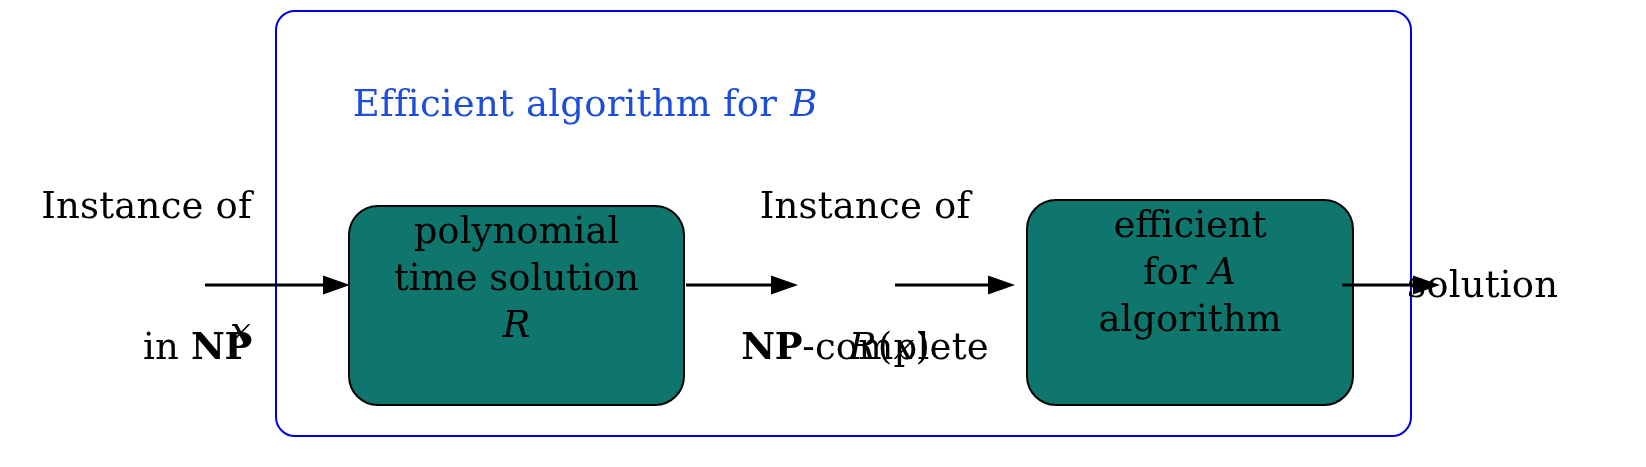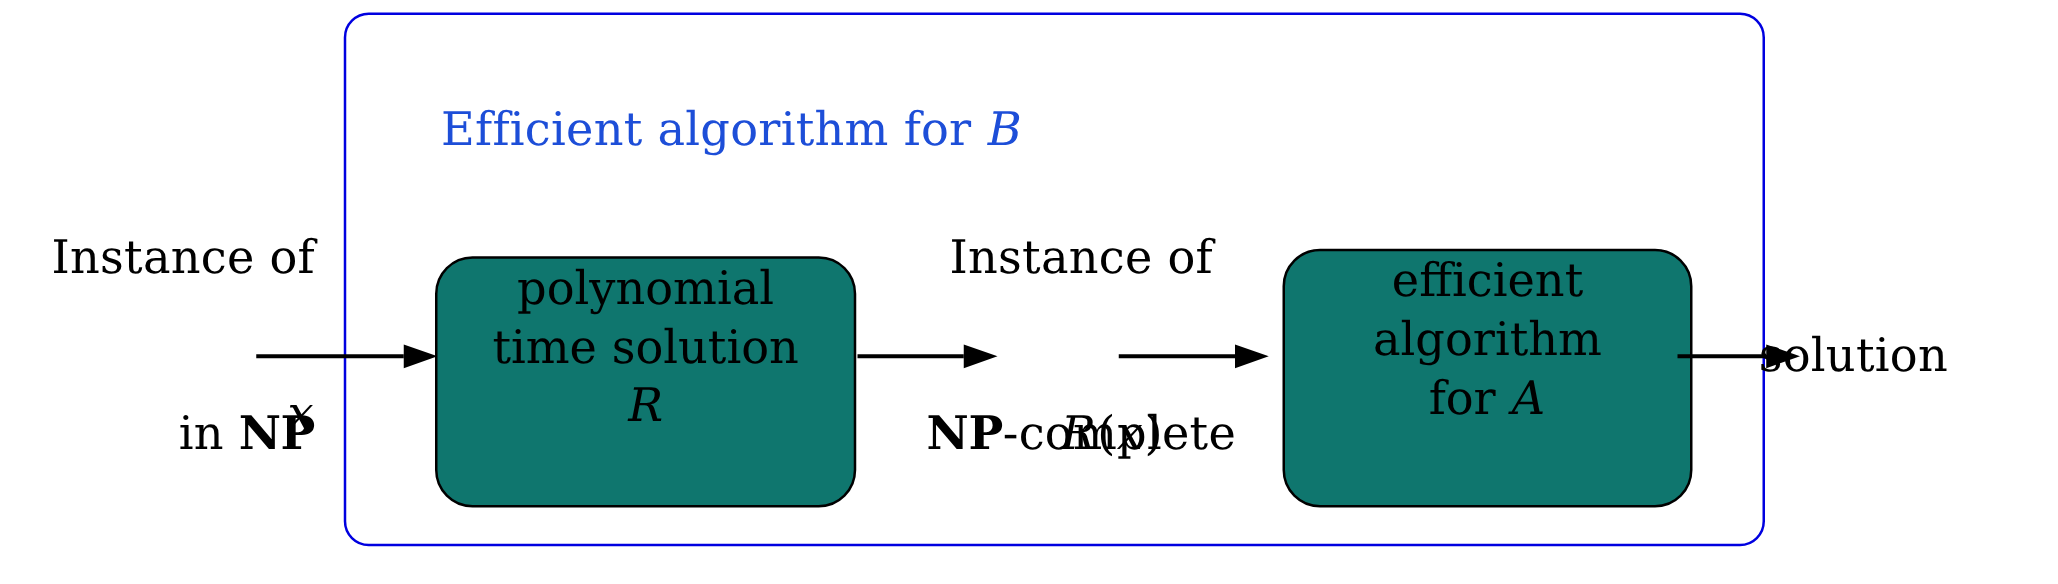--- a/index.html
+++ b/index.html
@@ -191,22 +191,22 @@
 
   <div class="arrow" style="left:895px; top:272px; width:120px;">
     <svg width="120" height="26" viewBox="0 0 120 26" aria-hidden="true">
       <line x1="0" y1="13" x2="93" y2="13" stroke="#000000" stroke-width="3.2"></line>
       <polygon points="93,3.5 120,13 93,22.5" fill="#000000"></polygon>
     </svg>
   </div>
 
   <div id="box-algorithm" class="procbox">
     <div class="line">efficient</div>
+    <div class="line"><span>for </span><span class="mi">A</span></div>
     <div class="line">algorithm</div>
-    <div class="line"><span>for </span><span class="mi">A</span></div>
   </div>
 
   <div class="arrow" style="left:1342px; top:272px; width:98px;">
     <svg width="98" height="26" viewBox="0 0 98 26" aria-hidden="true">
       <line x1="0" y1="13" x2="71" y2="13" stroke="#000000" stroke-width="3.2"></line>
       <polygon points="71,3.5 98,13 71,22.5" fill="#000000"></polygon>
     </svg>
   </div>
 
   <div id="solution-label" class="txt">solution</div>

